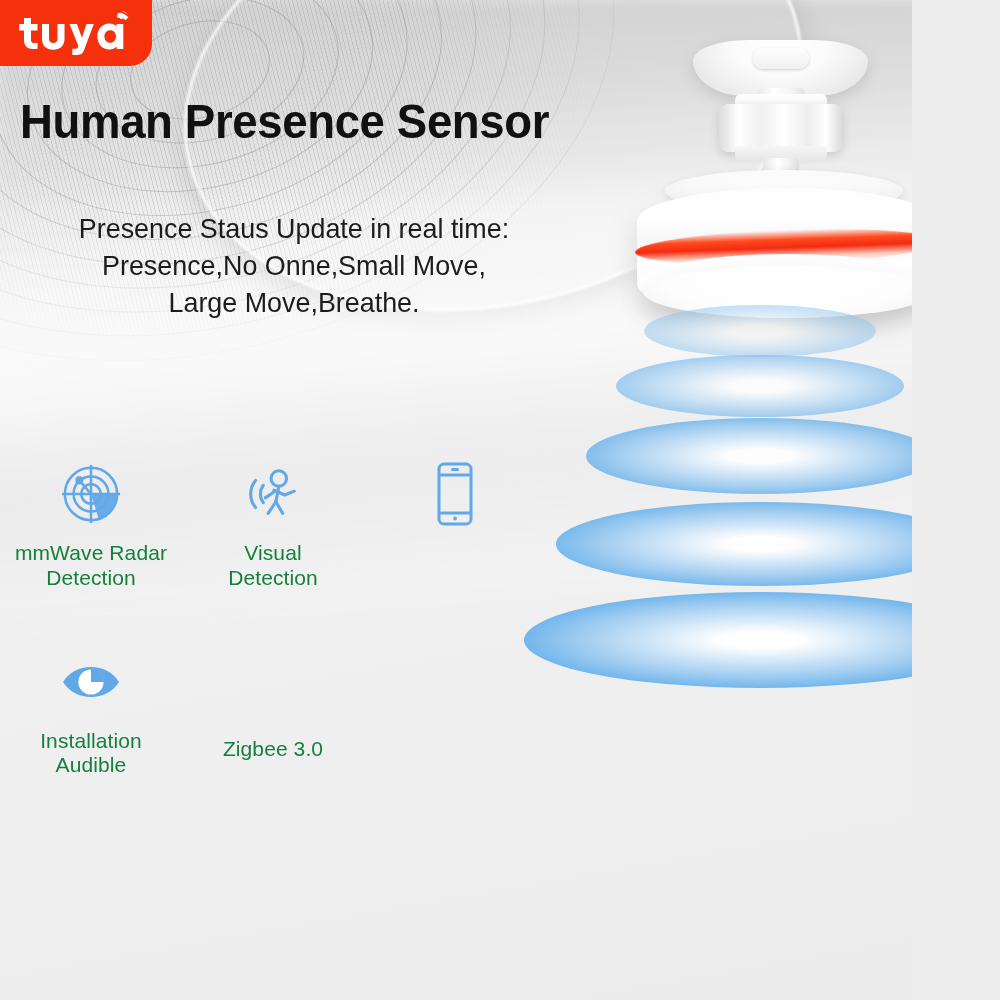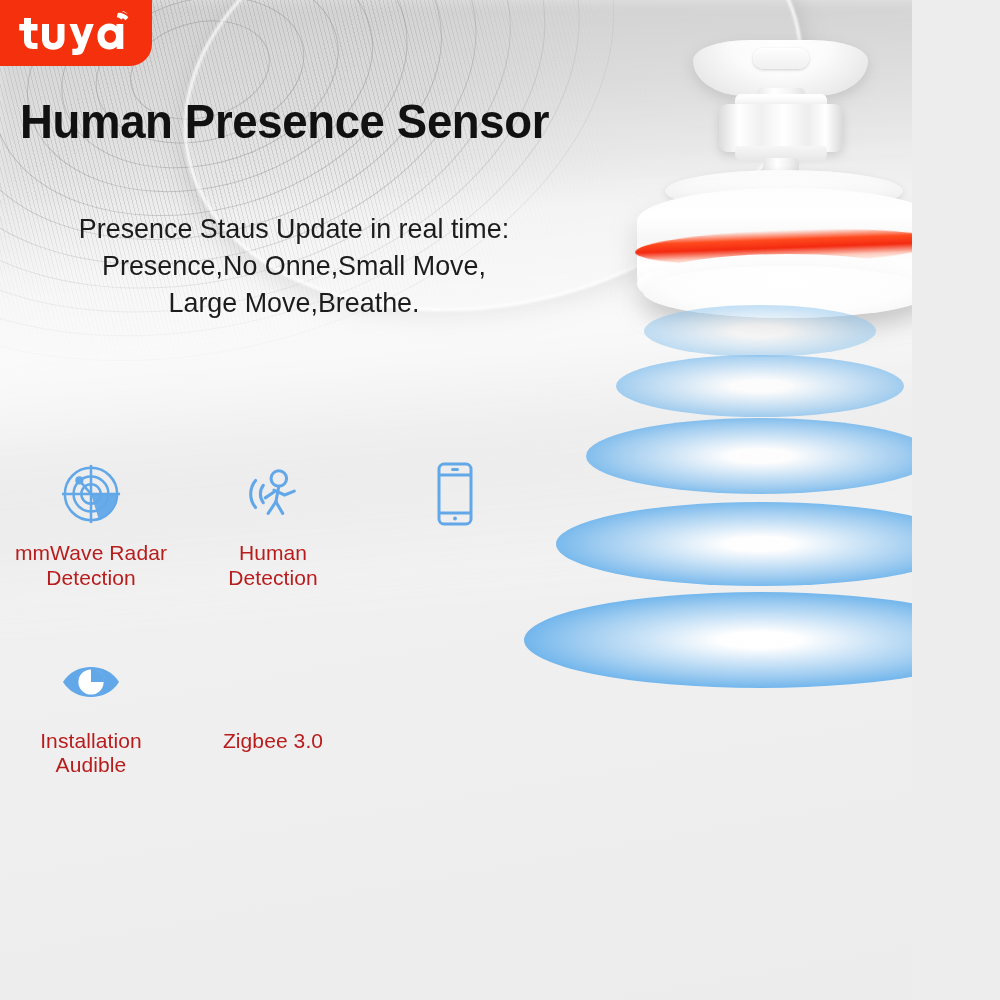--- a/index.html
+++ b/index.html
@@ -198,25 +198,25 @@
   .features{position:absolute;left:0;top:455px;width:560px;}
   .frow{display:flex;}
   .cell{width:182px;display:flex;flex-direction:column;align-items:center;}
   .cell .ico{height:78px;display:flex;align-items:center;justify-content:center;}
   .cell .ico svg{display:block;}
   .cell .lbl{
     margin-top:8px;
     text-align:center;
     font-size:21px;
     line-height:1.18;
-    color:#b91c1c;
+    color:#15803d;
     letter-spacing:.1px;
   }
   .frow.second{margin-top:52px;}
-  .cell.zig .lbl{margin-top:8px;}
+  .cell.zig .lbl{margin-top:16px;}
   .spacer-ico{width:1px;height:78px;}
 </style>
 </head>
 <body>
 
 <div class="stage">
 
   <div class="bg-base"></div>
   <div class="bg-top-dark"></div>
   <div class="rings">
@@ -316,21 +316,21 @@
               <circle cx="38" cy="16" r="8"></circle>
               <path d="M38 24 L35 40"></path>
               <path d="M35 40 L42 52"></path>
               <path d="M35 40 L27 52"></path>
               <path d="M33 28 L44 33 L54 29"></path>
               <path d="M33 30 L24 36"></path>
             </g>
           </svg>
         </div>
         <div class="lbl">
-          <span>Human</span><br>
+          <span>Visual</span><br>
           <span>Detection</span>
         </div>
       </div>
 
       <div class="cell">
         <div class="ico">
           <svg width="44" height="66" viewBox="0 0 44 66">
             <g fill="none" stroke="#62a8e8" stroke-width="3">
               <rect x="6" y="3" width="32" height="60" rx="5"></rect>
               <line x1="6" y1="14" x2="38" y2="14"></line>

